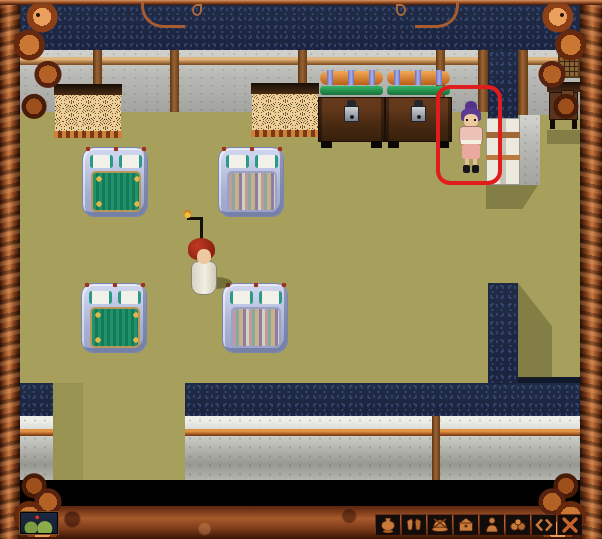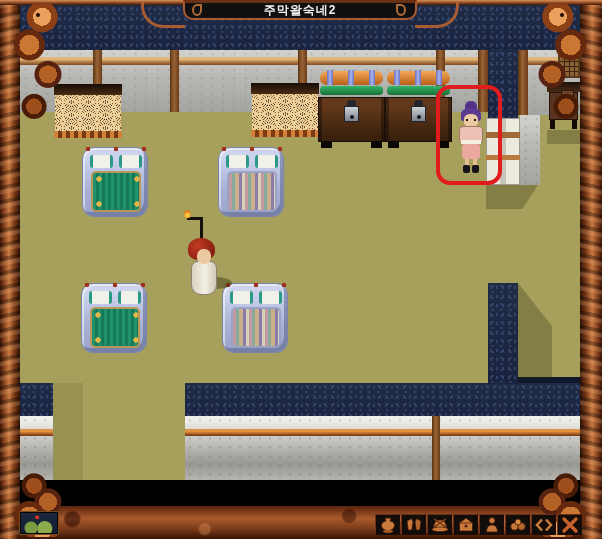--- a/index.html
+++ b/index.html
@@ -330,23 +330,20 @@
       <div class="eye"></div>
     </div>
   <div class="dragon tr">
       <div class="eye"></div>
     </div>
   <div class="dragon bl"></div>
   <div class="dragon br"></div>
 
   <div class="curl l"></div>
   <div class="curl r"></div>
-  <div class="plaque">
-    <span>주막왈숙네2</span>
-  </div>
   <div class="mark l"></div>
   <div class="mark r"></div>
 
   <div class="minimap" title="minimap-preview"></div>
 
   <div class="btn" style="left:375px;" title="vessel-button">
     <svg width="20" height="18" viewBox="0 0 20 18">
       <path d="M7 2h6l-1 3c3 .5 4.5 2 4.5 4.5S14 14.5 10 14.5 3.5 12 3.5 9.5 5 5.5 8 5L7 2z" fill="#c87a3a" stroke="#40180a" stroke-width=".8"></path>
       <ellipse cx="10" cy="15.5" rx="5" ry="1.4" fill="#a85c24"></ellipse>
     </svg>

